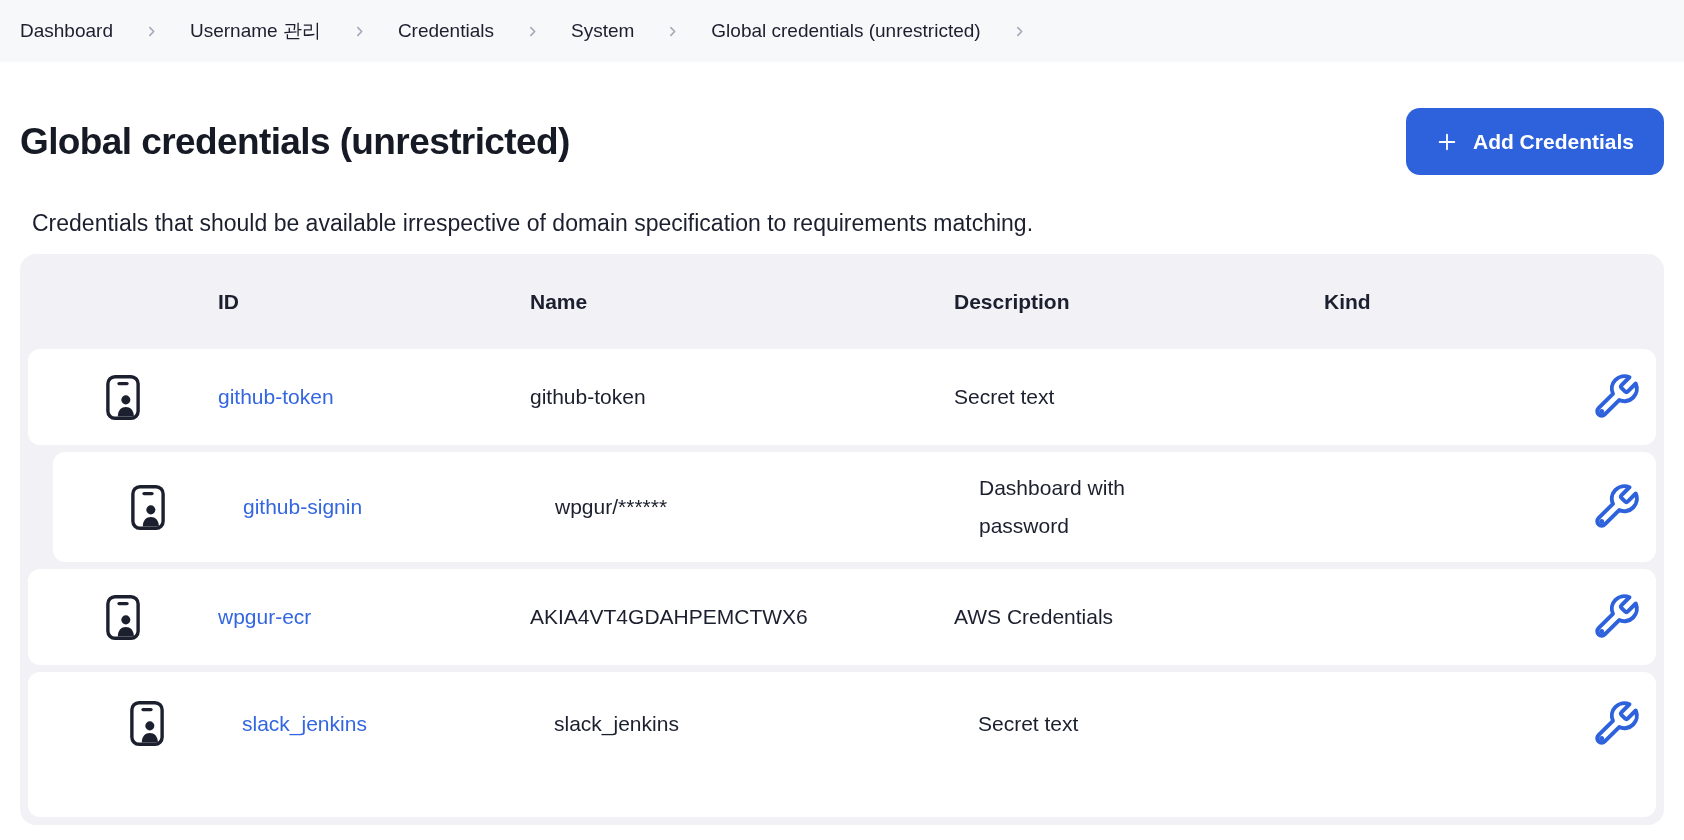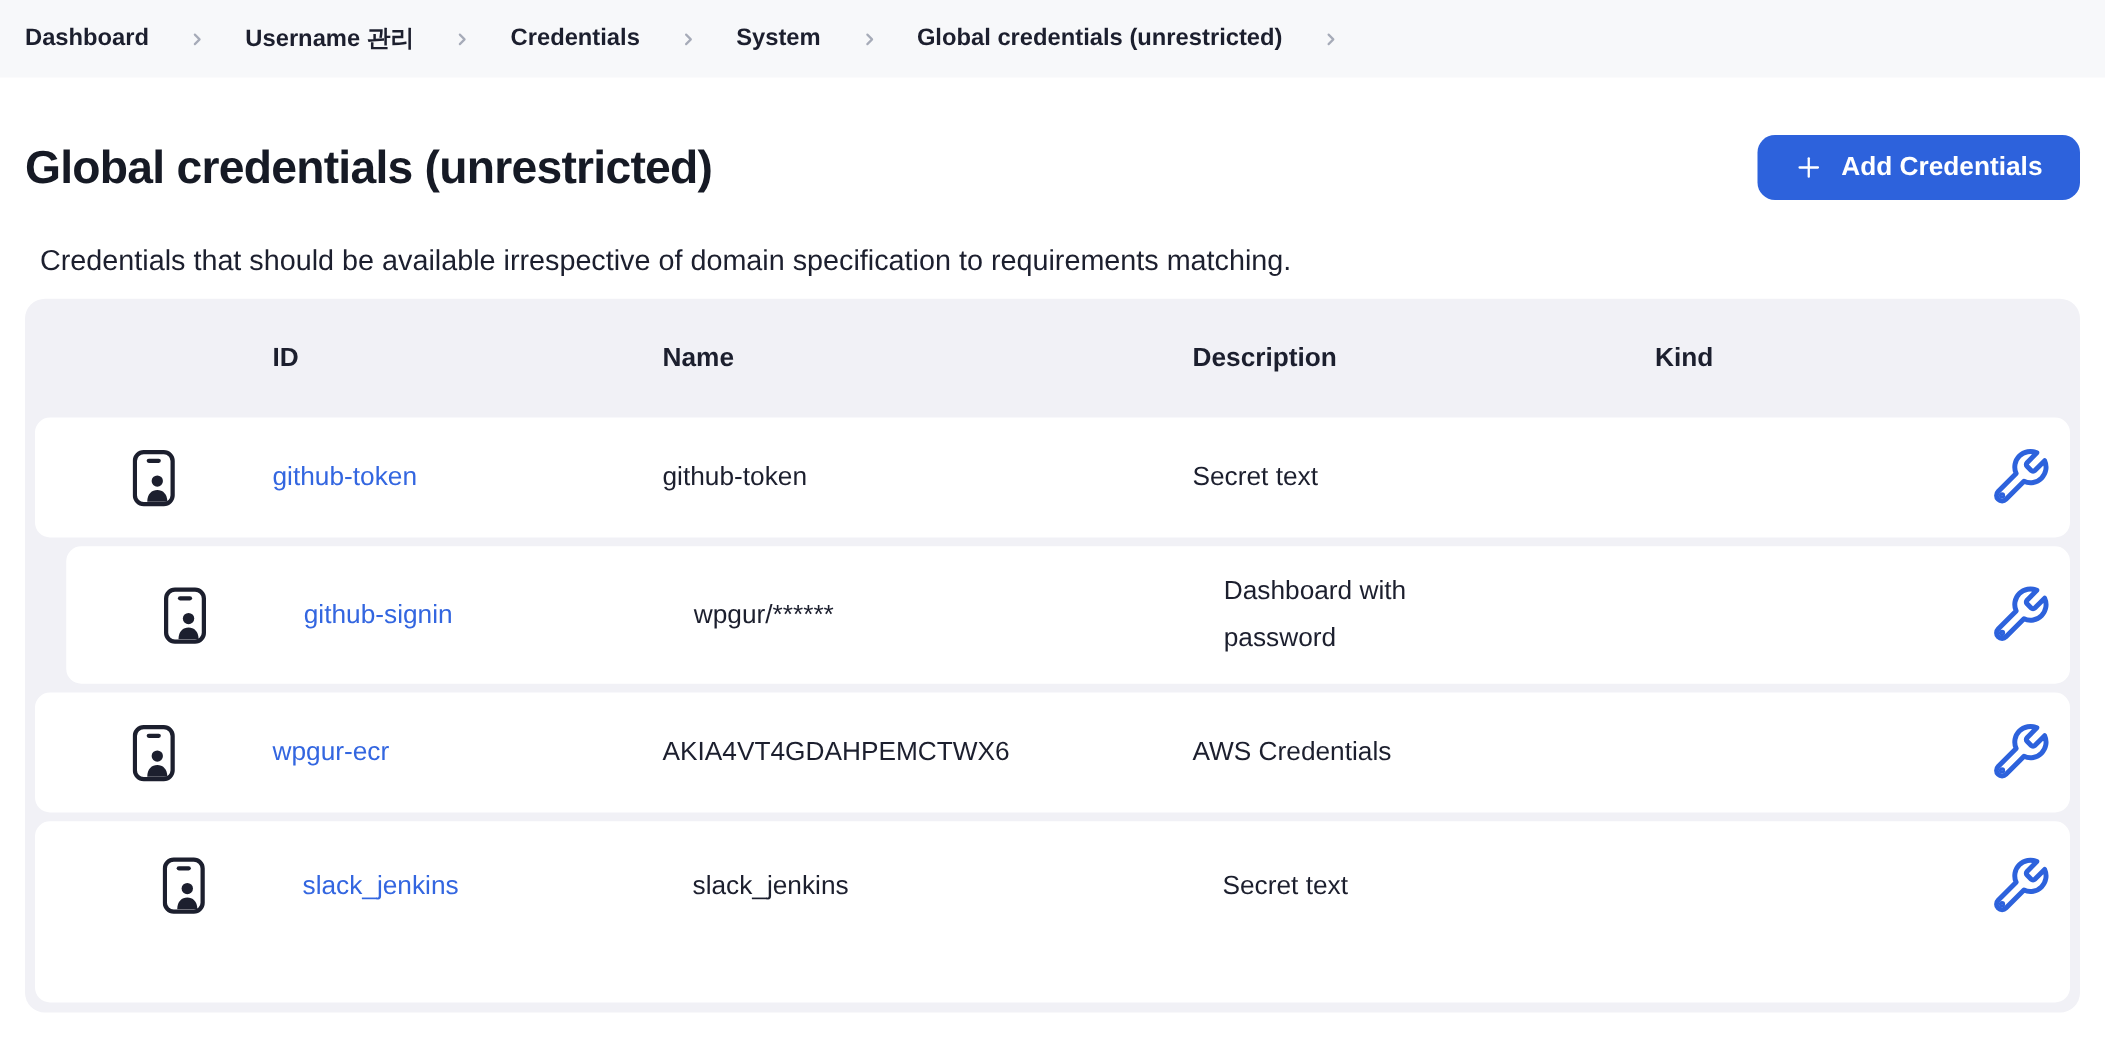--- a/index.html
+++ b/index.html
@@ -7,37 +7,37 @@
   body {
     width:1684px; height:840px; overflow:hidden;
     font-family:"Liberation Sans", sans-serif;
     color:#1C1F2E;
   }
   
   .breadcrumb-bar {
     height:62px; background:#F7F8FA;
     display:flex; align-items:center;
     padding:0 20px; gap:32px;
-    font-size:19px; font-weight:700;
+    font-size:19px; font-weight:400;
   }
   .crumb { color:#1C1F2E; cursor:pointer; white-space:nowrap; }
   .crumb-sep { display:flex; align-items:center; color:#A6ABB8; }
   .crumb-sep svg { width:13px; height:13px; stroke:#A6ABB8; }
   
   .page-header {
     display:flex; align-items:center; justify-content:space-between;
     padding:46px 20px 0 20px;
   }
   .page-title {
     font-size:37px; font-weight:700; letter-spacing:-0.6px; color:#161A25;
   }
   .add-btn {
     display:flex; align-items:center; gap:15px;
     background:#2D62DC; color:#ffffff; border:none; cursor:pointer;
-    height:52px; padding:0 30px; border-radius:14px;
+    height:67px; padding:0 30px; border-radius:14px;
     font-family:"Liberation Sans", sans-serif;
     font-size:21px; font-weight:600;
   }
   .add-btn svg { width:22px; height:22px; stroke:#ffffff; }
   
   .intro {
     padding:0 32px; margin-top:35px;
     font-size:23px; color:#1C1F2E;
   }
   

